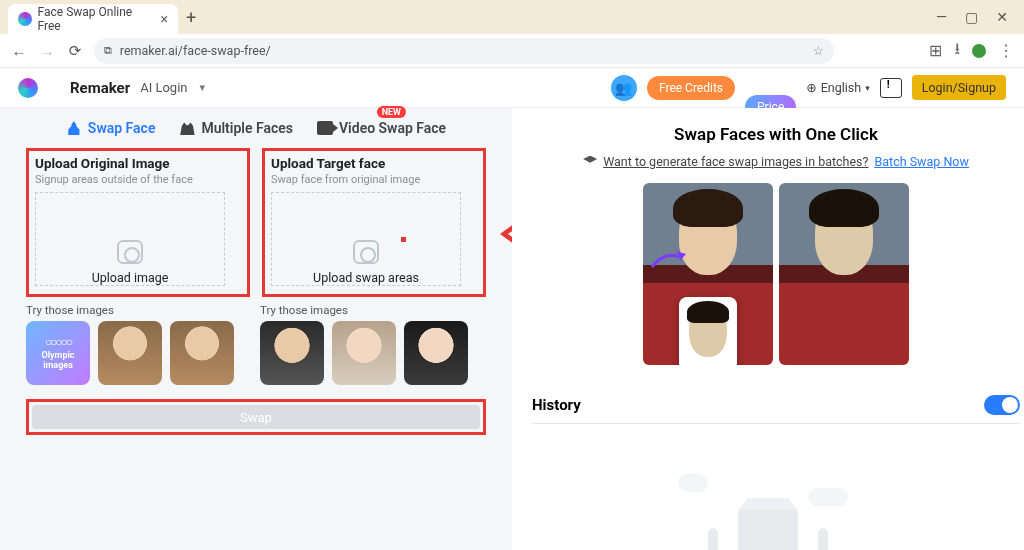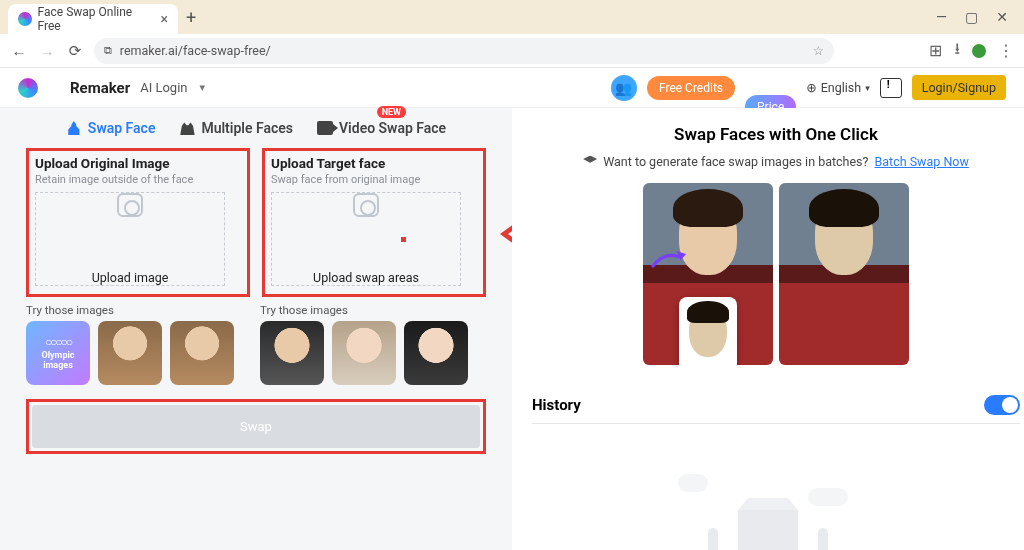--- a/index.html
+++ b/index.html
@@ -49,50 +49,50 @@
   .people{ background:#444; clip-path: polygon(30% 10%,45% 30%,55% 30%,70% 10%,85% 35%,95% 100%,5% 100%,15% 35%);}
   .cam{ background:#444; border-radius:2px; position:relative;}
   .cam::after{content:""; position:absolute; right:-5px; top:3px; border-top:4px solid transparent;border-bottom:4px solid transparent;border-left:5px solid #444;}
   .badge-new{ position:absolute; top:-2px; right:106px; background:#ff3b3b; color:#fff; font-size:9px; font-weight:700; padding:1px 5px; border-radius:6px;}
 
   
   .panels{ display:flex; gap:12px; padding: 0 26px; }
   .panel{ flex:1; border: 3px solid #e53935; padding: 4px 22px 8px 6px; background:#f4f6f8;}
   .panel-title{ font-weight:700; font-size:13.5px; color:#222;}
   .panel-sub{ font-size:11px; color:#8a8f95; margin-top:2px;}
-  .drop{ margin-top:6px; border:1.5px dashed #c6cbd1; height:94px; display:flex; flex-direction:column; align-items:center; justify-content:space-between; gap:6px;}
+  .drop{ margin-top:6px; border:1.5px dashed #c6cbd1; height:94px; display:flex; flex-direction:column; align-items:center; justify-content:flex-end; gap:6px;}
   .drop-ico{ width:26px; height:24px; border:2px solid #c0c6cd; border-radius:6px; position:relative;}
   .drop-ico::after{ content:""; position:absolute; left:5px; top:5px; width:12px; height:12px; border:2px solid #c0c6cd; border-radius:50%;}
   .drop-label{ font-size:12.5px; color:#222;}
   .red-dot{ width:5px; height:5px; background:#e53935; position:absolute; }
 
   .try{ font-size:11.5px; color:#555; margin:6px 0 4px 0;}
   .thumbs{ display:flex; gap:8px; padding: 0 26px;}
   .col{ flex:1;}
   .thumb-row{ display:flex; gap:8px;}
   .thumb{ width:64px; height:64px; border-radius:8px; background:#ddd; overflow:hidden;}
   .thumb.olymp{ background: linear-gradient(135deg,#6fb6ff,#c27bff); display:flex; flex-direction:column; align-items:center; justify-content:center; color:#fff; font-size:9px; font-weight:700; text-align:center; line-height:1.1;}
   .rings{ font-size:12px; letter-spacing:-2px; margin-bottom:2px;}
   .face{ background: radial-gradient(circle at 50% 35%, #e8c9a8 0 32%, transparent 33%), linear-gradient(#8a6a4a,#b58a60);}
   .face2{ background: radial-gradient(circle at 50% 38%, #e8c9a8 0 34%, transparent 35%), linear-gradient(#2a2a2a,#555);}
   .face3{ background: radial-gradient(circle at 50% 38%, #f2d8c2 0 34%, transparent 35%), linear-gradient(#b5a28a,#d8cdbd);}
   .face4{ background: radial-gradient(circle at 50% 38%, #f2d8c2 0 34%, transparent 35%), linear-gradient(#1a1a1a,#3a3a3a);}
 
   .swap-wrap{ margin:14px 26px 0 26px; border:3px solid #e53935; padding:3px;}
-  .swap-btn{ height:43px; background:#d9dde1; color:#fff; display:flex; align-items:center; justify-content:center; font-size:13px; border-radius:4px;}
+  .swap-btn{ height:24px; background:#d9dde1; color:#fff; display:flex; align-items:center; justify-content:center; font-size:13px; border-radius:4px;}
 
   
   .arrow-right{ position:absolute; left:500px; top:212px; display: flex; align-items: center;}
   .arrow-right-head{ width:0; height:0; border-top:22px solid transparent; border-bottom:22px solid transparent; border-right:30px solid #e53935; position: relative;}
   .arrow-right-head::after{ content:""; position:absolute; left:8px; top:-14px; width:0; height:0; border-top:14px solid transparent; border-bottom:14px solid transparent; border-right:20px solid #fff;}
   .arrow-right-shaft{ width:42px; height:18px; border:4px solid #e53935; border-left:none; background:#fff;}
 
   
   .rtitle{ text-align:center; font-size:17px; font-weight:600; margin: 6px 0 10px;}
-  .batch-row{ display:flex; align-items:center; justify-content:center; gap:6px; font-size:12.5px; color:#444;}
+  .batch-row{ display:flex; align-items:center; justify-content:center; gap:6px; font-size:12.5px; color:#444;text-decoration:underline;}
   .batch-link{ color:#2a7cff; text-decoration:underline;}
   .stack-ico{ width:14px; height:12px; background:#555; clip-path: polygon(50% 0,100% 30%,50% 60%,0 30%);}
 
   .demo{ display:flex; gap:6px; justify-content:center; margin-top:14px; position:relative;}
   .demo-img{ width:130px; height:182px; border-radius:6px; background:#555; position:relative; overflow:hidden;}
   .sup1{ background: linear-gradient(#708090 0 45%, #5a1a1a 45% 55%, #a12a2a 55% 100%);}
   .sup1::before{ content:""; position:absolute; left:36px; top:20px; width:58px; height:72px; background:#e8c9a8; border-radius:40% 40% 46% 46%;}
   .sup1::after{ content:""; position:absolute; left:30px; top:6px; width:70px; height:38px; background:#2a1a10; border-radius:50% 50% 30% 30%;}
   .sup2{ background: linear-gradient(#708090 0 45%, #5a1a1a 45% 55%, #a12a2a 55% 100%);}
   .sup2::before{ content:""; position:absolute; left:36px; top:20px; width:58px; height:72px; background:#decaa8; border-radius:40% 40% 46% 46%;}
@@ -185,21 +185,21 @@
       </div>
       <div class="tab-item">
         <span class="tab-ico cam"></span>
         <span>Video Swap Face</span>
       </div>
     </div>
 
     <div class="panels">
       <div class="panel">
         <div class="panel-title">Upload Original Image</div>
-        <div class="panel-sub">Retain image outside of the face</div>
+        <div class="panel-sub">Signup areas outside of the face</div>
         <div class="drop">
           <span class="drop-ico"></span>
           <span class="drop-label">Upload image</span>
         </div>
       </div>
       <div class="panel" style="position:relative">
         <div class="panel-title">Upload Target face</div>
         <div class="panel-sub">Swap face from original image</div>
         <div class="drop">
           <span class="drop-ico"></span>

